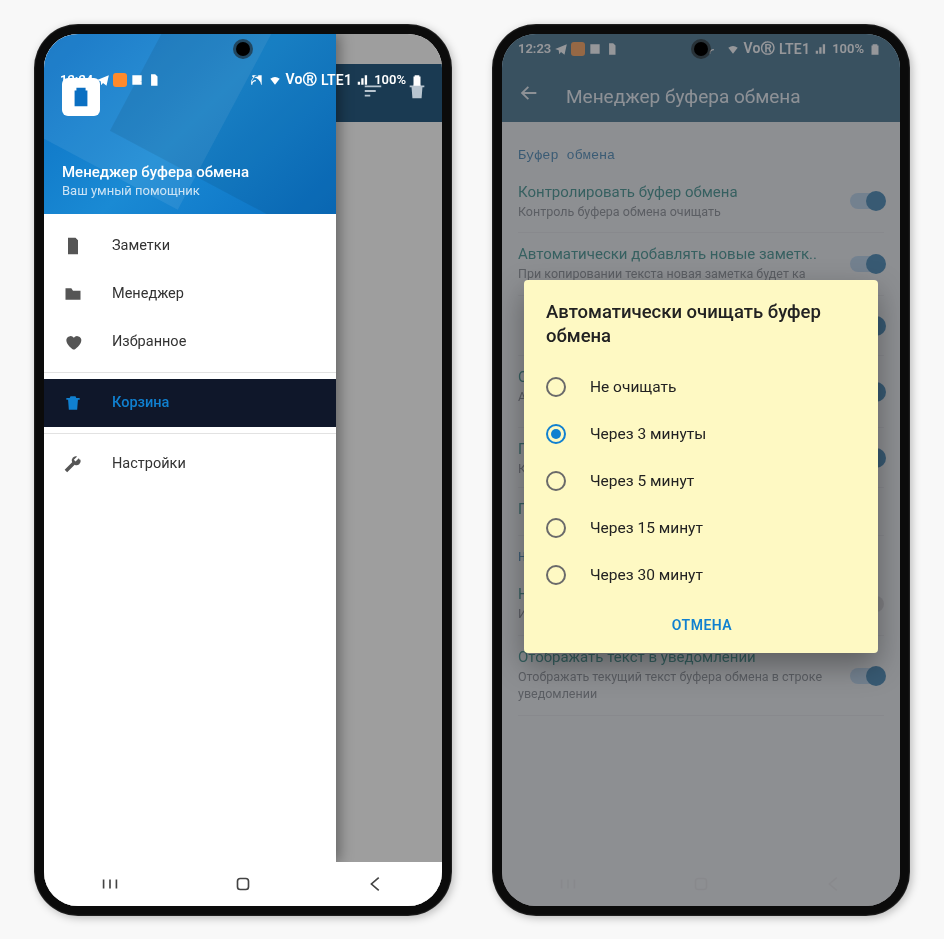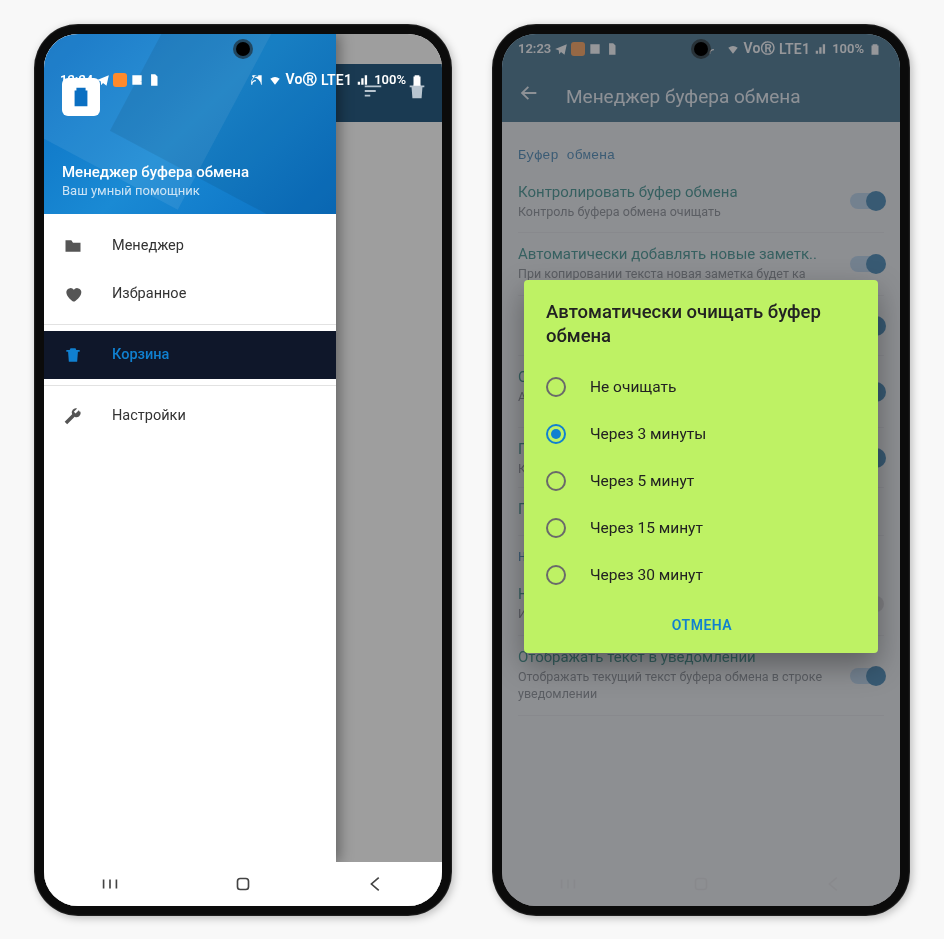--- a/index.html
+++ b/index.html
@@ -138,21 +138,21 @@
     content:""; position:absolute; right:-2px; top:-2px; width:20px; height:20px;
     border-radius:50%; background:#14689e;
   }
   .toggle.off { background:#c9c9c9; }
   .toggle.off::after { left:-2px; right:auto; background:#efefef; box-shadow:0 1px 2px rgba(0,0,0,.3); }
 
   
   .dialog-scrim { position:absolute; inset:0; z-index:20; }
   .dialog {
     position:absolute; top:246px; left:22px; right:22px;
-    background:#bef264; border-radius:4px; box-shadow:0 12px 30px rgba(0,0,0,.35);
+    background:#fef9c3; border-radius:4px; box-shadow:0 12px 30px rgba(0,0,0,.35);
     padding:20px 20px 10px 22px; z-index:25;
   }
   .dlg-title { font-size:18.5px; font-weight:500; color:#222; line-height:1.3; margin-bottom:16px; }
   .dlg-opt {
     display:flex; align-items:center; gap:24px; height:47px;
     font-size:15.5px; color:#222;
   }
   .radio {
     width:20px; height:20px; border:2px solid #6a6a6a; border-radius:50%;
     display:flex; align-items:center; justify-content:center; flex-shrink:0;
@@ -238,20 +238,28 @@
           <svg viewBox="0 0 24 24">
               <path d="M17 2H7v3H5v17h14V5h-2V2zm-2 7l-5 5-2-2-1.4 1.4L10 17l6.4-6.4L15 9z"></path>
             </svg>
         </div>
         <div class="drawer-titles">
           <div class="drawer-title">Менеджер буфера обмена</div>
           <div class="drawer-sub">Ваш умный помощник</div>
         </div>
       </div>
       <div class="drawer-list">
+        <div class="drawer-item">
+          <span class="di-ico">
+              <svg viewBox="0 0 24 24">
+                <path d="M6 2h9l3 3v17H6V2zm2 6h8v2H8V8zm0 4h8v2H8v-2zm0 4h5v2H8v-2z"></path>
+              </svg>
+            </span>
+          <span>Заметки</span>
+        </div>
         <div class="drawer-item">
           <span class="di-ico">
               <svg viewBox="0 0 24 24">
                 <path d="M3 5h7l2 3h9v11H3V5z"></path>
               </svg>
             </span>
           <span>Менеджер</span>
         </div>
         <div class="drawer-item">
           <span class="di-ico">

